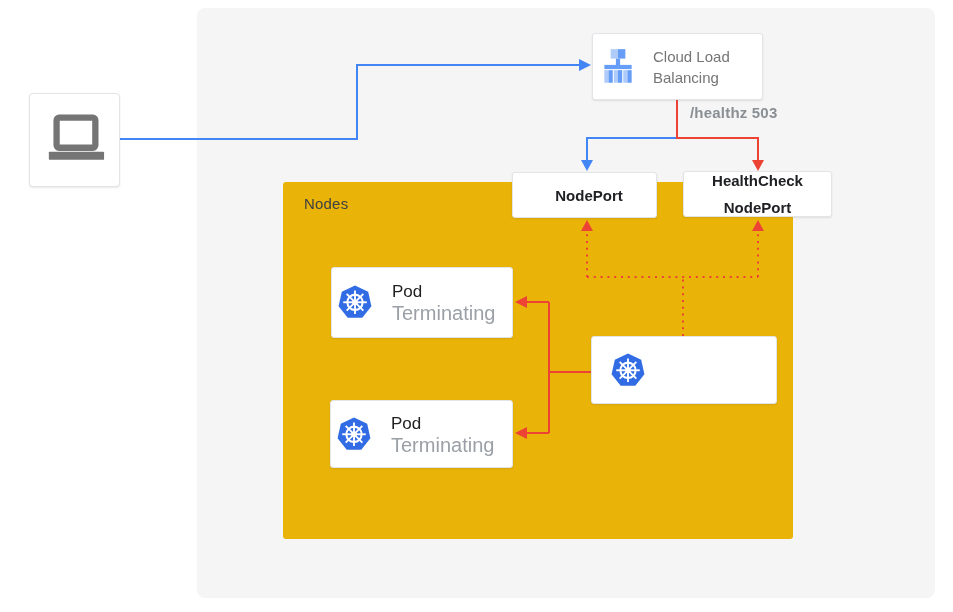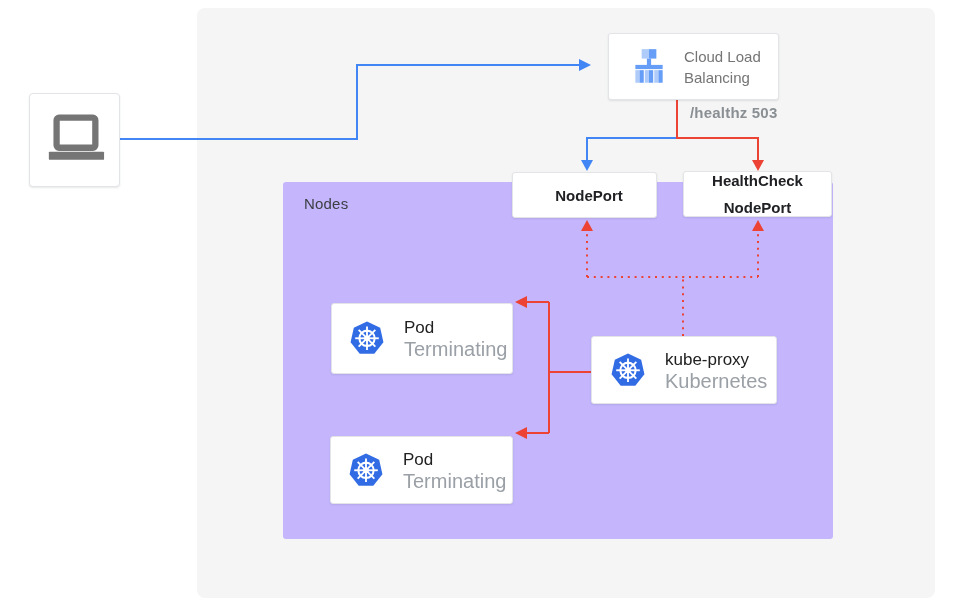--- a/index.html
+++ b/index.html
@@ -7,40 +7,40 @@
     width:953px;height:612px;position:relative;background:#ffffff;
     font-family:"Liberation Sans", sans-serif;overflow:hidden;
     -webkit-font-smoothing:antialiased;
   }
   .abs{position:absolute;}
   .panel{
     left:197px;top:8px;width:738px;height:590px;
     background:#F5F5F5;border-radius:8px;z-index:1;
   }
   .nodes-box{
-    left:283px;top:182px;width:550px;height:357px;
-    background:#c4b5fd;border-radius:3px;z-index:2;
+    left:283px;top:182px;width:510px;height:357px;
+    background:#eab308;border-radius:3px;z-index:2;
   }
   .nodes-label{
     position:absolute;left:21px;top:13px;
     font-size:15px;color:#3C4043;letter-spacing:.2px;
   }
   .card{
     background:#ffffff;border:1px solid #E2E4E8;border-radius:3px;
     box-shadow:0 1px 2px rgba(60,64,67,.12);
     z-index:10;display:flex;align-items:center;box-sizing:border-box;
   }
   .client-card{left:29px;top:93px;width:91px;height:94px;justify-content:center;border-radius:4px;}
-  .clb-card{left:608px;top:33px;width:171px;height:67px;padding-left:19px;}
+  .clb-card{left:592px;top:33px;width:171px;height:67px;padding-left:4px;}
   .clb-label{width:94px;margin-left:14px;font-size:15px;line-height:21px;color:#757575;}
   .port-card{font-weight:bold;color:#202124;justify-content:center;text-align:center;}
   .nodeport-card{left:512px;top:172px;width:145px;height:46px;font-size:15px;padding-left:9px;}
   .hcnp-card{left:683px;top:171px;width:149px;height:46px;font-size:15px;line-height:27px;}
   .hcnp-card .wrap{width:104px;margin:0 auto;}
-  .pod-card{padding-left:16px;margin-top:36px;}
+  .pod-card{padding-left:4px;}
   .pod1-card{left:331px;top:267px;width:182px;height:71px;}
   .pod2-card{left:330px;top:400px;width:183px;height:68px;}
   .kp-card{left:591px;top:336px;width:186px;height:68px;padding-left:17px;}
   .entity-text{margin-left:18px;}
   .entity-title{font-size:17px;color:#212121;line-height:22px;}
   .entity-sub{font-size:20px;color:#9AA0A6;line-height:21px;}
   .healthz{
     left:690px;top:104px;z-index:12;
     font-size:15px;font-weight:bold;color:#8A8F94;letter-spacing:.2px;text-align:center;
   }
@@ -150,17 +150,13 @@
     <polygon points="16,1.3 4.6,6.8 1.8,19.2 9.7,29.2 22.3,29.2 30.2,19.2 27.4,6.8" fill="#326CE5"></polygon>
     <g stroke="#ffffff" stroke-width="1.6">
       <line x1="16" y1="5.6" x2="16" y2="26"></line>
       <line x1="5.8" y1="15.8" x2="26.2" y2="15.8"></line>
       <line x1="8.8" y1="8.6" x2="23.2" y2="23"></line>
       <line x1="23.2" y1="8.6" x2="8.8" y2="23"></line>
     </g>
     <circle cx="16" cy="15.8" r="6.6" fill="none" stroke="#ffffff" stroke-width="1.8"></circle>
     <circle cx="16" cy="15.8" r="2.5" fill="#ffffff"></circle>
   </svg>
-  <div class="entity-text">
-    <div class="entity-title">kube-proxy</div>
-    <div class="entity-sub">Kubernetes</div>
-  </div>
 </div>
 
 </body></html>

